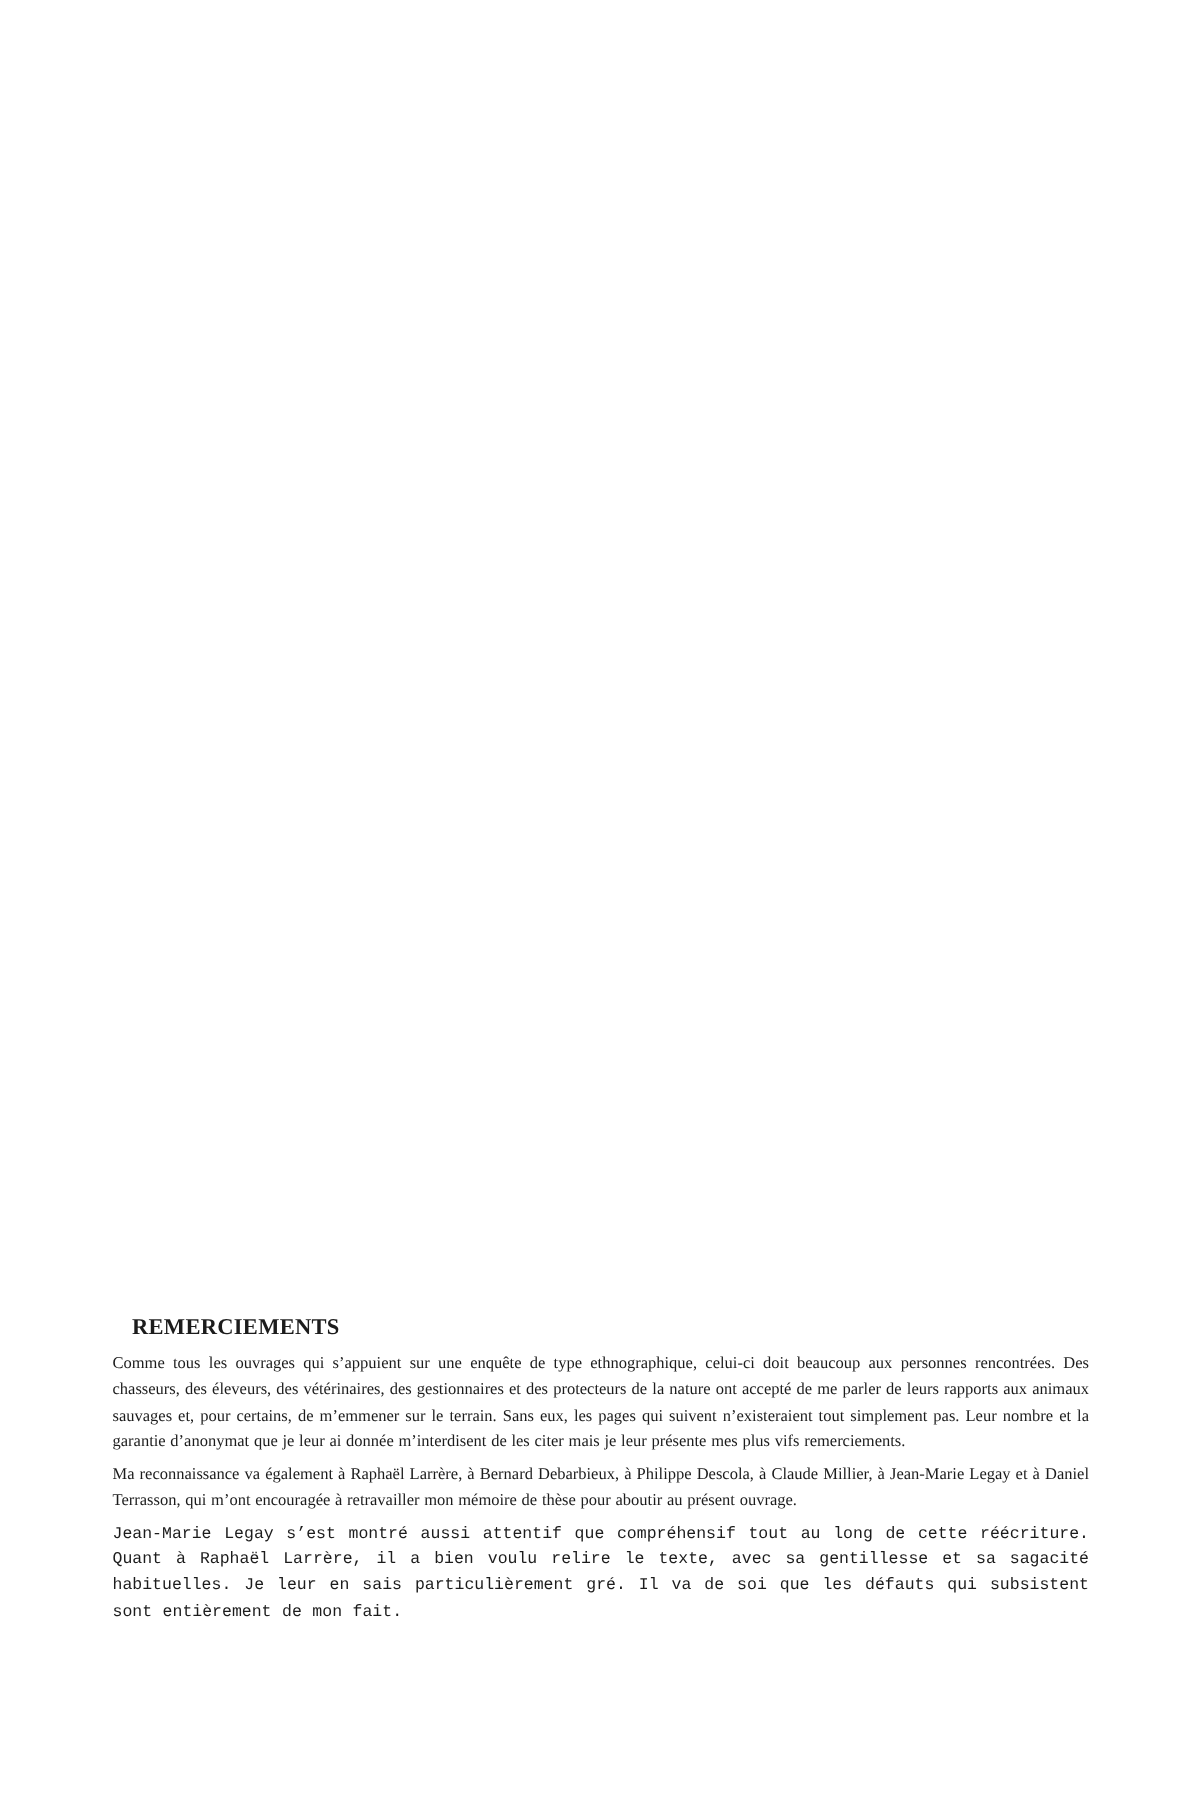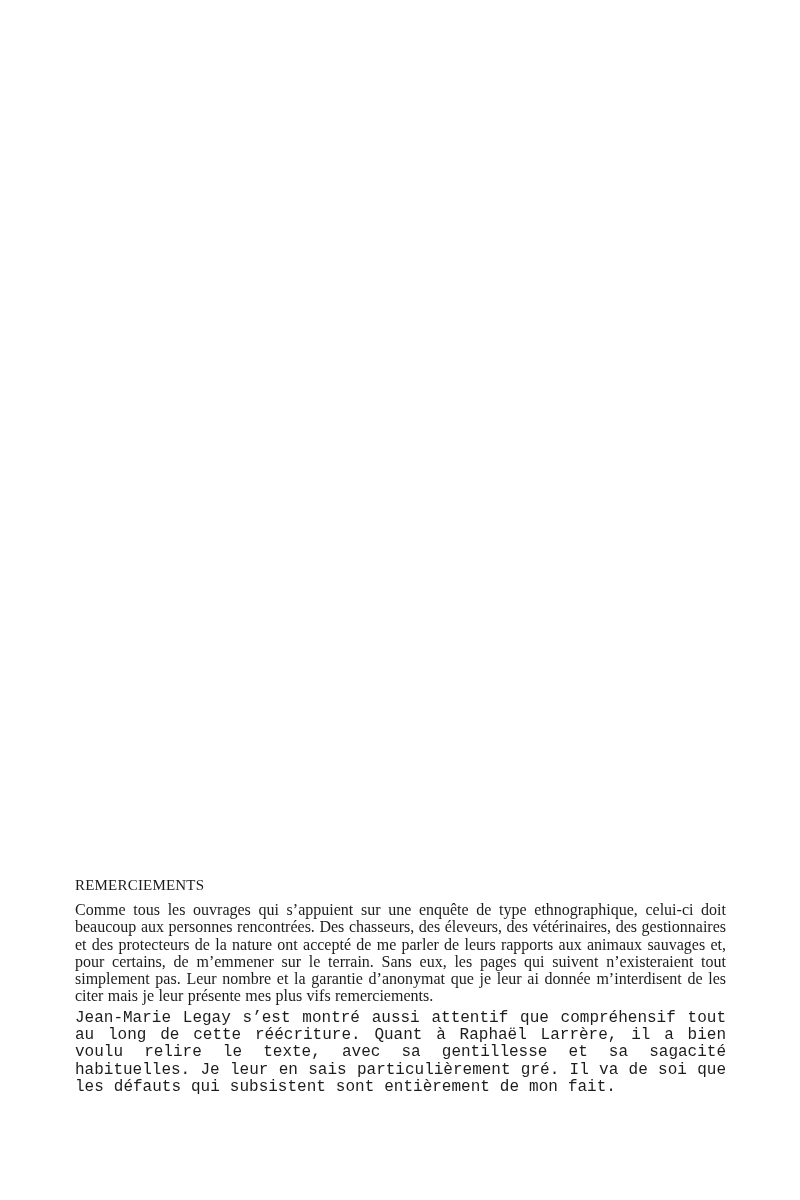--- a/index.html
+++ b/index.html
@@ -16,41 +16,42 @@
     -webkit-font-smoothing: antialiased;
   }
   .page {
     position: absolute;
     left: 75px;
     top: 876px;
     width: 651px;
   }
   .section-heading {
     font-size: 15px;
-    font-weight: normal;
+    font-weight: bold;
     letter-spacing: 0.2px;
-    margin: 0 0 7px 0;
+    margin: 0 0 7px 13px;
     line-height: 18px;
   }
   .body-paragraph {
-    font-size: 16px;
+    font-size: 11px;
     line-height: 17.3px;
     text-align: justify;
     text-justify: inter-word;
     margin: 0 0 5px 0;
     word-spacing: 0.4px;
   }
   .body-paragraph:last-child {
     margin-bottom: 0;
     font-family: Liberation Mono, monospace;
   }
 </style>
 </head>
 <body>
 
 <div class="page">
   <h2 class="section-heading">REMERCIEMENTS</h2>
 
   <p class="body-paragraph">Comme tous les ouvrages qui s’appuient sur une enquête de type ethnographique, celui-ci doit beaucoup aux personnes rencontrées. Des chasseurs, des éleveurs, des vétérinaires, des gestionnaires et des protecteurs de la nature ont accepté de me parler de leurs rapports aux animaux sauvages et, pour certains, de m’emmener sur le terrain. Sans eux, les pages qui suivent n’existeraient tout simplement pas. Leur nombre et la garantie d’anonymat que je leur ai donnée m’interdisent de les citer mais je leur présente mes plus vifs remerciements.</p>
 
+  <p class="body-paragraph">Ma reconnaissance va également à Raphaël Larrère, à Bernard Debarbieux, à Philippe Descola, à Claude Millier, à Jean-Marie Legay et à Daniel Terrasson, qui m’ont encouragée à retravailler mon mémoire de thèse pour aboutir au présent ouvrage.</p>
 
   <p class="body-paragraph">Jean-Marie Legay s’est montré aussi attentif que compréhensif tout au long de cette réécriture. Quant à Raphaël Larrère, il a bien voulu relire le texte, avec sa gentillesse et sa sagacité habituelles. Je leur en sais particulièrement gré. Il va de soi que les défauts qui subsistent sont entièrement de mon fait.</p>
 </div>
 
 </body></html>

